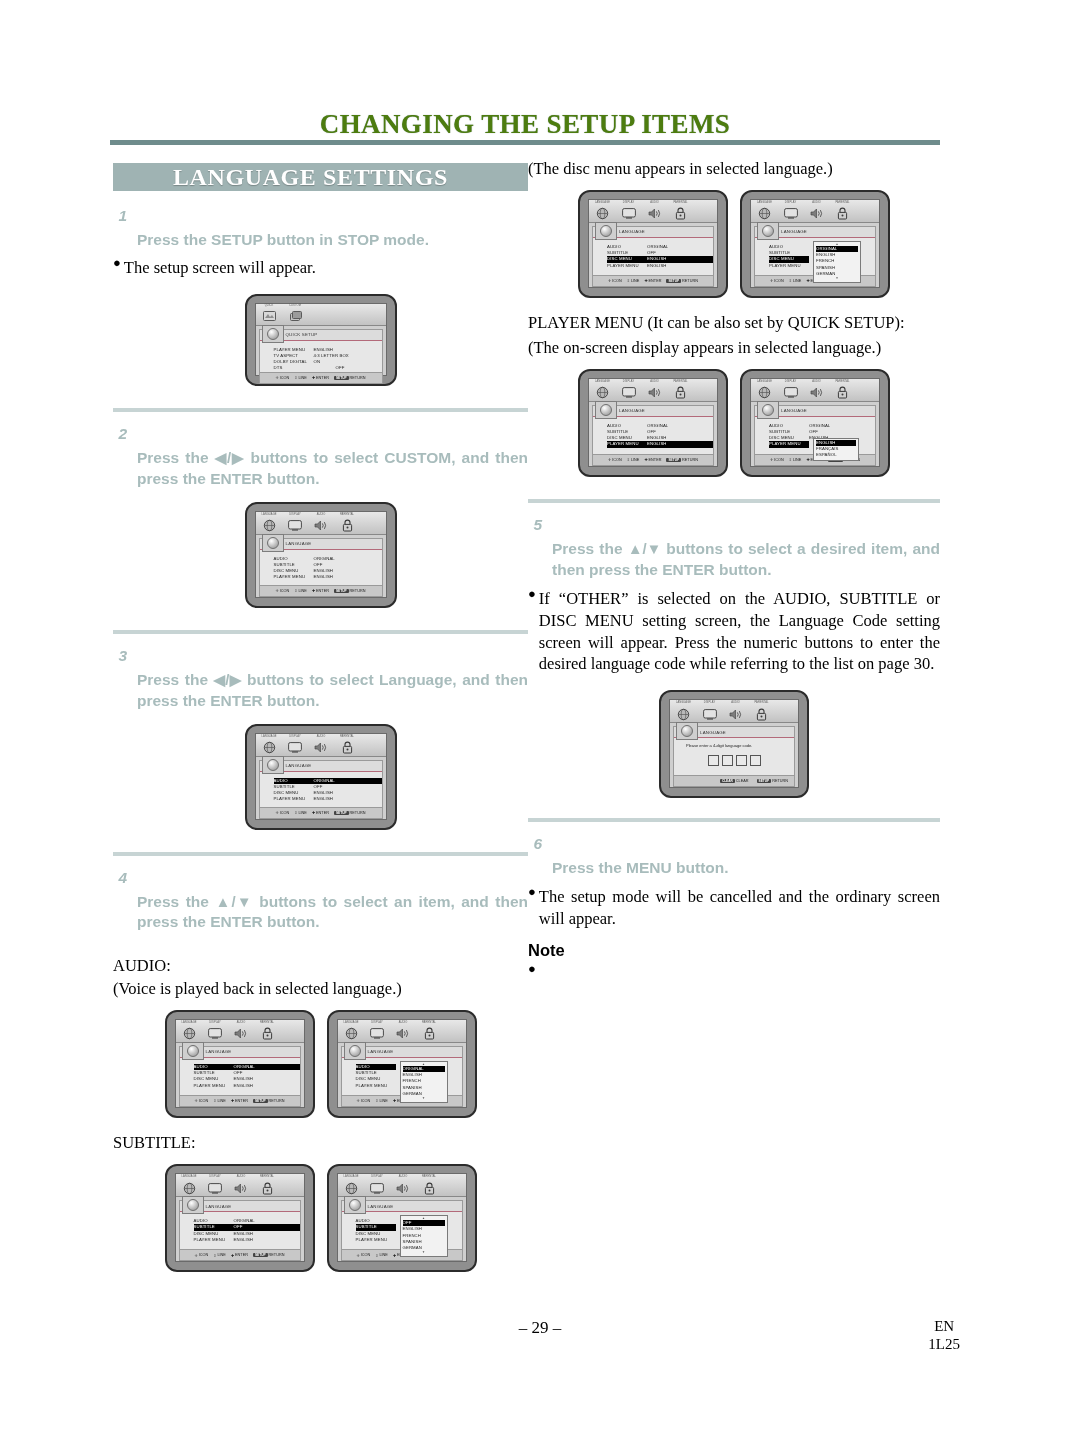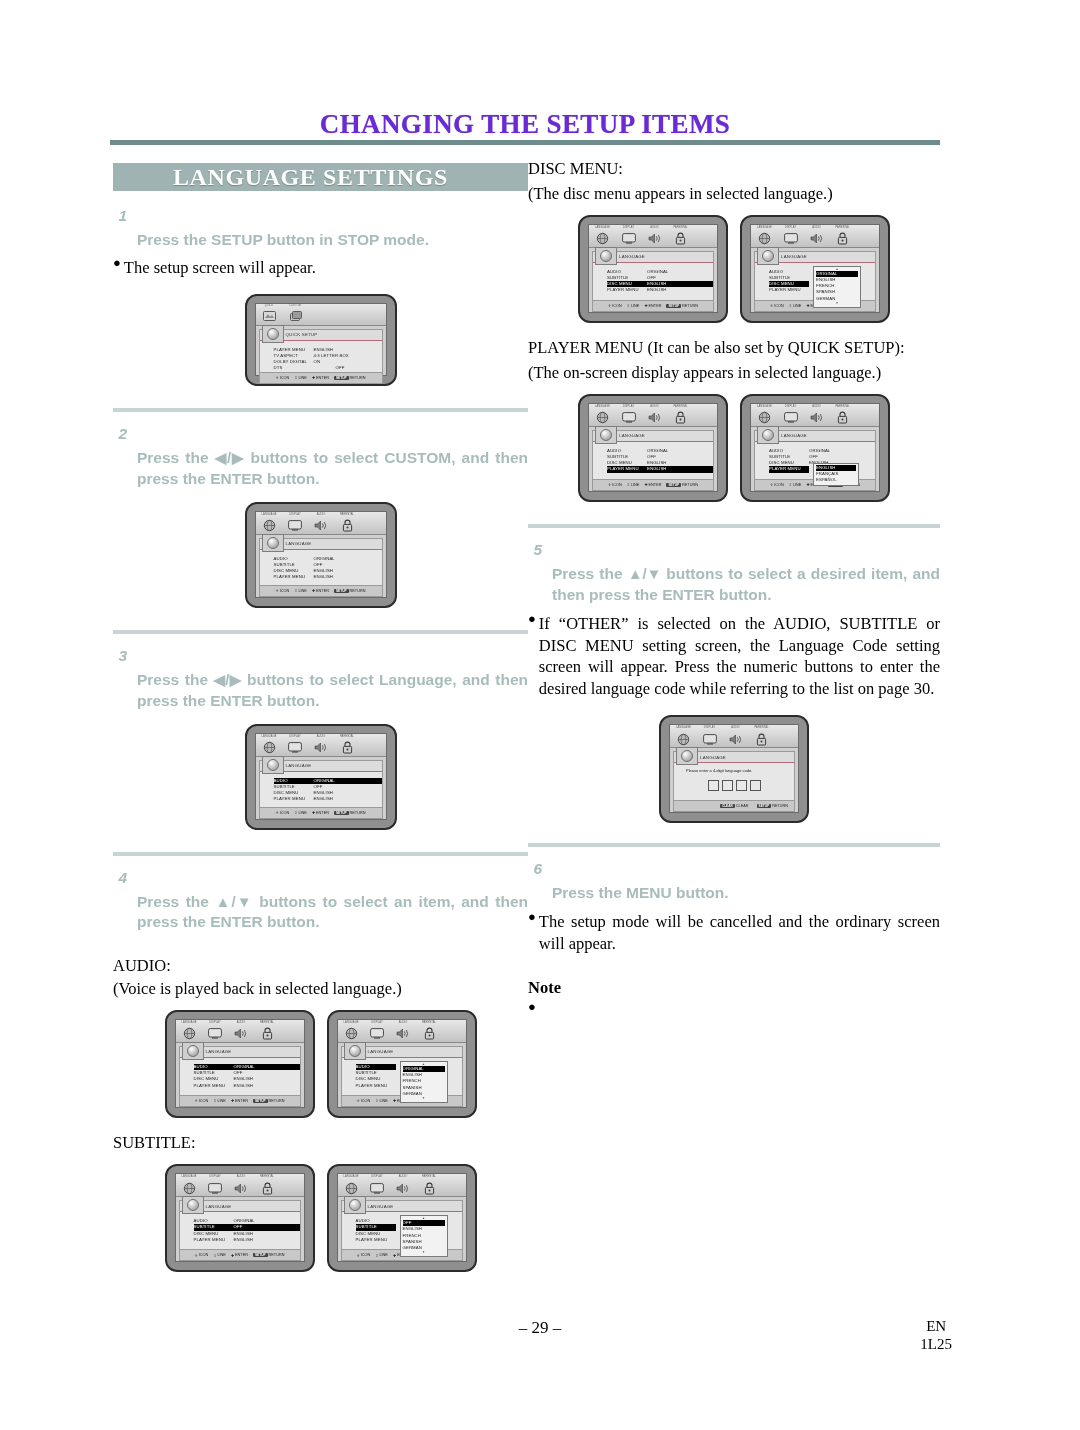--- a/index.html
+++ b/index.html
@@ -14,21 +14,21 @@
   }
   .page { position:absolute; left:0; top:0; width:1080px; height:1430px; }
 
   
   .hdr { position:absolute; left:110px; top:110px; width:830px; }
   .hdr-title {
     font-family:"Liberation Serif", serif;
     font-weight:bold;
     font-size:27px;
     letter-spacing:.4px;
-    color:#6d28d9;
+    color:#4d7c0f;
     text-align:center;
     line-height:1.05;
     text-shadow:0 0 1px #8aa1a1;
   }
   .hdr-rule { margin-top:2px; height:5px; background:#6f8c8c; }
 
   
   .colL { position:absolute; left:113px; top:163px; width:415px; }
   .colR { position:absolute; left:528px; top:155px; width:412px; }
 
@@ -65,21 +65,21 @@
   
   .p {
     font-family:"Liberation Serif", serif;
     font-size:16.5px; line-height:1.33;
     margin:3px 0;
   }
   .p.just { text-align:justify; }
   .bullet { display:flex; gap:3px; }
   .bullet .dot { font-size:13px; line-height:1.45; }
   .lbl { font-family:"Liberation Serif", serif; font-size:16.5px; line-height:1.35; }
-  .note-h { font-family:Liberation Serif, serif; font-weight:bold; font-size:16.5px; margin-top:20px; }
+  .note-h { font-family:Liberation Sans, sans-serif; font-weight:bold; font-size:16.5px; margin-top:8px; }
 
   
   .tvrow { display:flex; gap:16px; justify-content:flex-start; }
   .tv {
     background:#8f8f8f;
     border:2px solid #2b2b2b;
     border-radius:12px;
     padding:7px 8px 8px 8px;
     position:relative;
   }
@@ -187,21 +187,21 @@
     display:block; width:11px; height:11px;
     border:1px solid #555; background:#e9e9e9;
   }
 
   
   .foot-page {
     position:absolute; left:0; right:0; top:1318px; text-align:center;
     font-family:"Liberation Serif", serif; font-size:17px;
   }
   .foot-en {
-    position:absolute; right:128px; top:1318px; text-align:center;
+    position:absolute; right:120px; top:1318px; text-align:center;
     font-family:"Liberation Serif", serif; font-size:15px; line-height:1.18;
   }
   svg { display:block; }
 </style>
 </head>
 <body>
 
 <div class="page">
 
   <div class="hdr">
@@ -818,21 +818,20 @@
             </div>
           </div>
         </div>
       </div>
     </div>
 
   </div>
 
   <div class="colR">
 
-    <div class="p">DISC MENU:</div>
     <div class="p">(The disc menu appears in selected language.)</div>
 
     <div class="tvrow" style="margin-top:10px;gap:12px;justify-content:center;">
       <div class="tv" style="width:150px;height:108px;">
         <div class="inner">
           <div class="tabs">
             <div class="tab active">
                 <span class="tname">LANGUAGE</span>
                 <span class="ic">
                   <svg width="13" height="13" viewBox="0 0 13 13">

